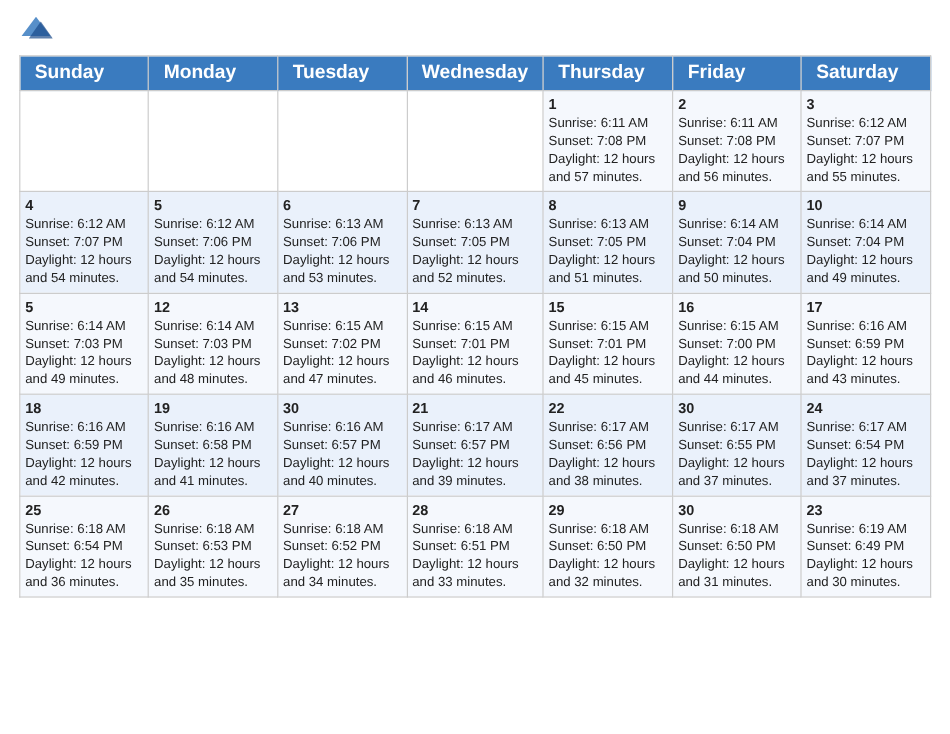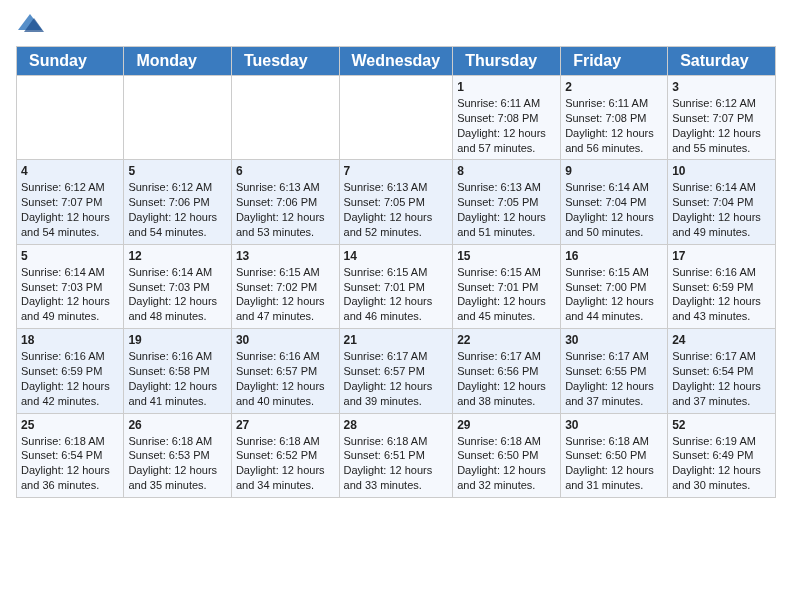--- a/index.html
+++ b/index.html
@@ -316,21 +316,21 @@
 Sunset: 6:50 PM
 Daylight: 12 hours and 32 minutes.</div>
           </td>
           <td>
             <span class="day-num">30</span>
             <div class="cell-text" style="white-space: pre-line;">Sunrise: 6:18 AM
 Sunset: 6:50 PM
 Daylight: 12 hours and 31 minutes.</div>
           </td>
           <td>
-            <span class="day-num">52</span>
+            <span class="day-num">23</span>
             <div class="cell-text" style="white-space: pre-line;">Sunrise: 6:19 AM
 Sunset: 6:49 PM
 Daylight: 12 hours and 30 minutes.</div>
           </td>
         </tr>
       </tbody>
   </table>
 </div>
 
 </body></html>

